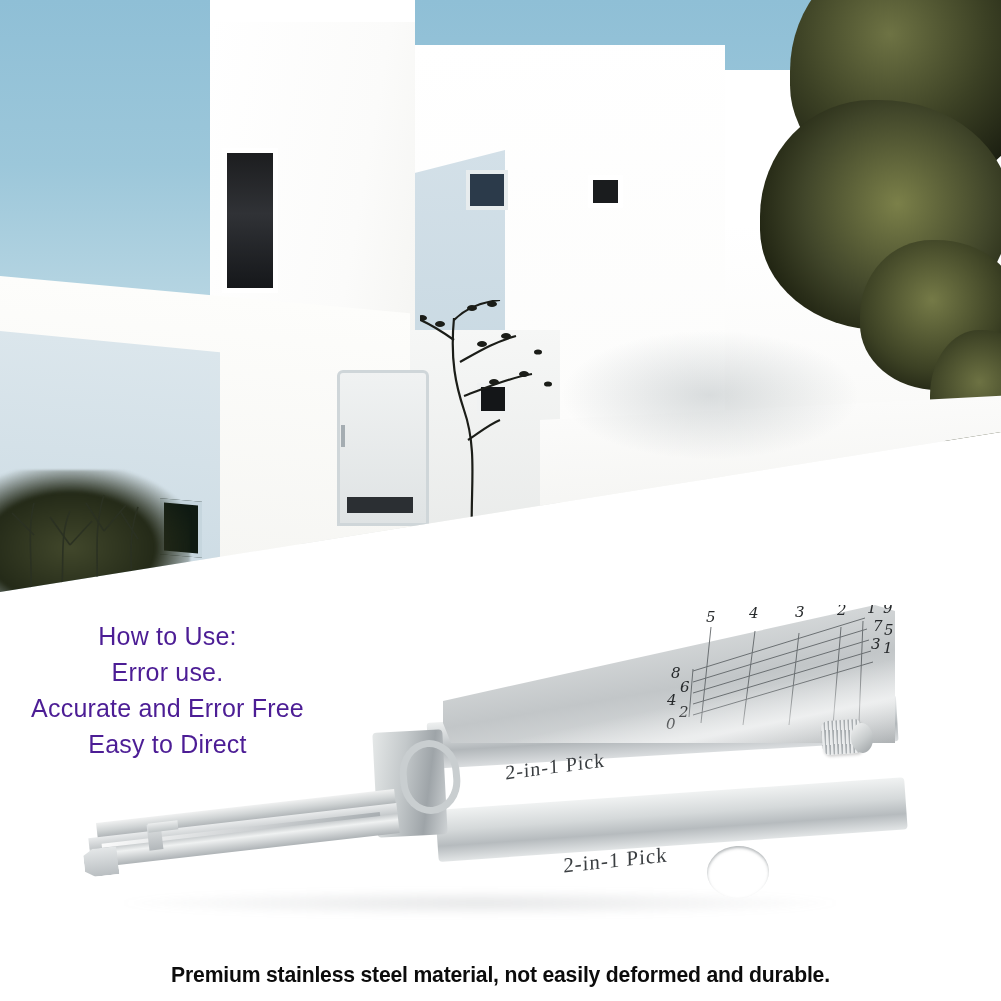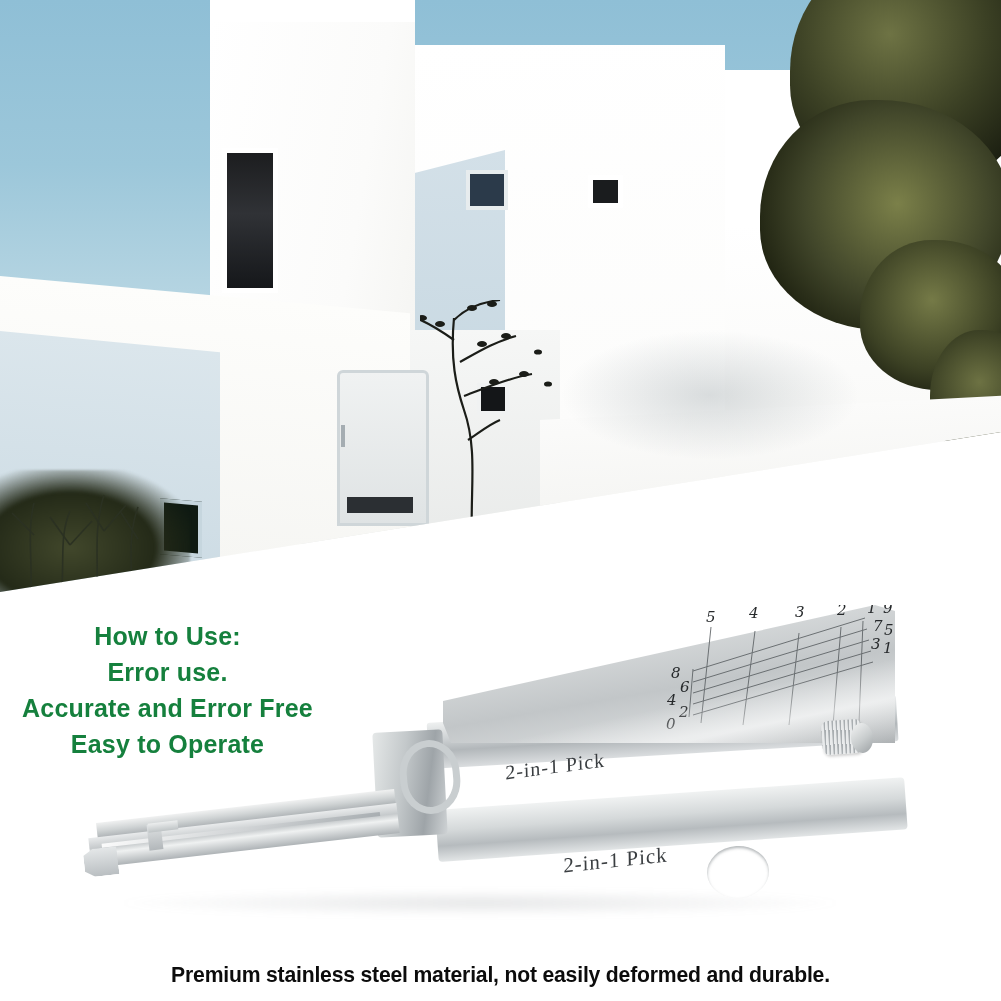--- a/index.html
+++ b/index.html
@@ -172,23 +172,23 @@
     background: radial-gradient(ellipse at 50% 50%, rgba(150,160,165,.35) 0%, rgba(150,160,165,0) 70%);
   }
 
   
   .howto {
     position: absolute;
     left: 0;
     top: 618px;
     width: 335px;
     text-align: center;
-    color: #15803d;
+    color: #4c1d95;
     font-size: 25px;
-    font-weight: bold;
+    font-weight: normal;
     line-height: 36px;
     letter-spacing: .2px;
   }
   .howto div { white-space: nowrap; }
 
   .bottom-caption {
     position: absolute;
     left: 0;
     top: 962px;
     width: 1001px;
@@ -437,21 +437,21 @@
         <path d="M104 76 L 126 50"></path>
           <path d="M70 90 L 92 66"></path>
       </g>
     </svg>
   </div>
 
   <div class="howto">
     <div>How to Use:</div>
     <div>Error use.</div>
     <div>Accurate and Error Free</div>
-    <div>Easy to Operate</div>
+    <div>Easy to Direct</div>
   </div>
 
   <div class="tool">
 
     <div class="tool-shadow"></div>
 
     <div class="arm-lower"></div>
 
     <div class="arm-upper"></div>
     <div class="arm-upper-notch"></div>

